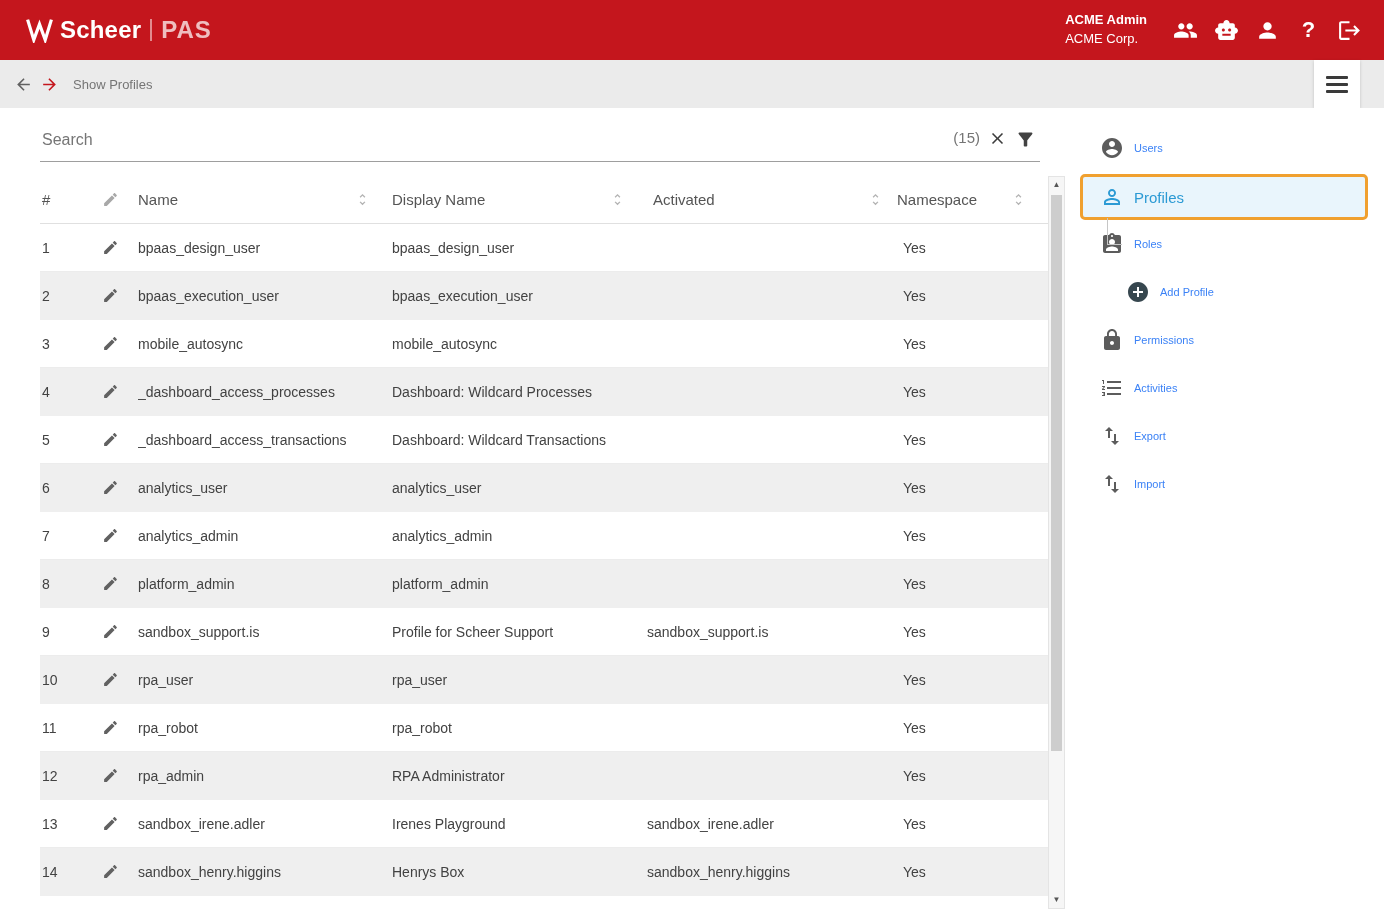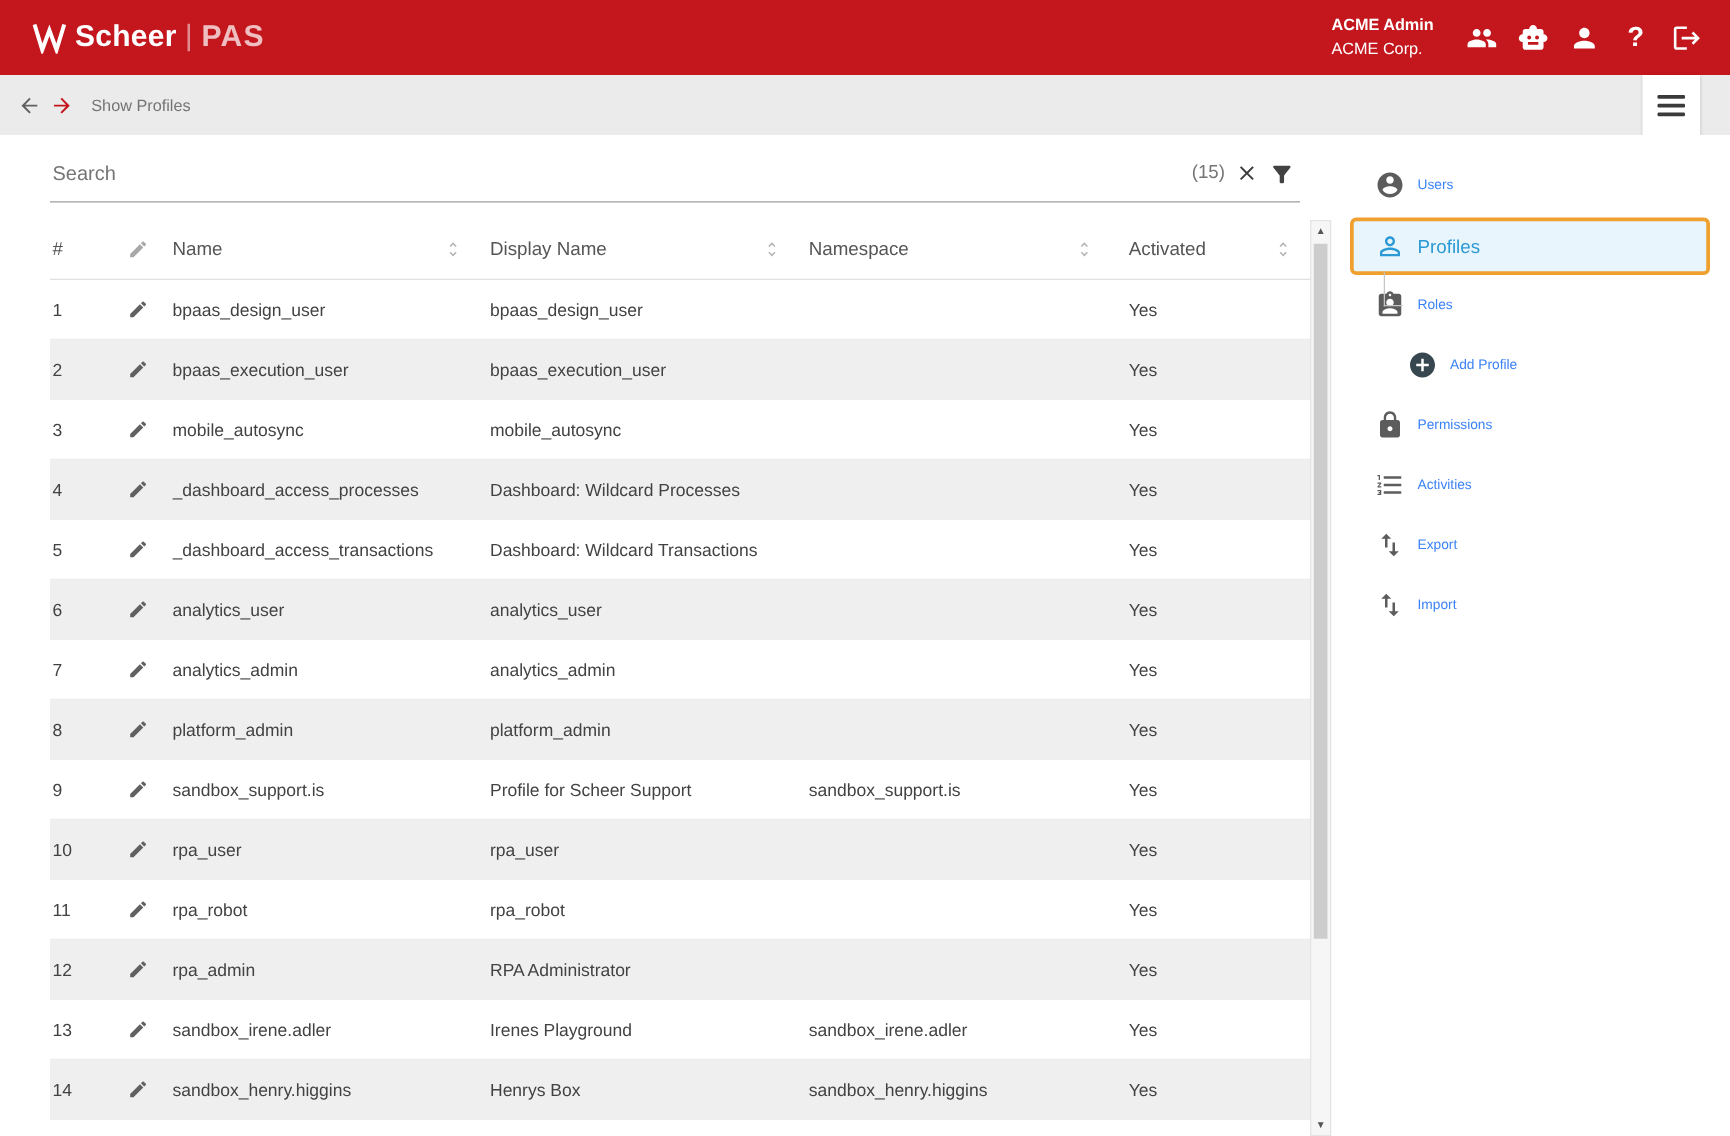--- a/index.html
+++ b/index.html
@@ -188,36 +188,36 @@
               </span>
           </div>
           <div class="th c4">
             <span>Display Name</span>
             <span class="sort">
                 <svg viewBox="0 0 24 24">
                   <path d="M12 5.83L15.17 9l1.41-1.41L12 3 7.41 7.59 8.83 9 12 5.83zm0 12.34L8.83 15l-1.41 1.41L12 21l4.59-4.59L15.17 15 12 18.17z"></path>
                 </svg>
               </span>
           </div>
+          <div class="th c6">
+            <span>Activated</span>
+            <span class="sort">
+                <svg viewBox="0 0 24 24">
+                  <path d="M12 5.83L15.17 9l1.41-1.41L12 3 7.41 7.59 8.83 9 12 5.83zm0 12.34L8.83 15l-1.41 1.41L12 21l4.59-4.59L15.17 15 12 18.17z"></path>
+                </svg>
+              </span>
+          </div>
           <div class="th c5">
             <span>Namespace</span>
             <span class="sort">
                 <svg viewBox="0 0 24 24">
                   <path d="M12 5.83L15.17 9l1.41-1.41L12 3 7.41 7.59 8.83 9 12 5.83zm0 12.34L8.83 15l-1.41 1.41L12 21l4.59-4.59L15.17 15 12 18.17z"></path>
                 </svg>
               </span>
           </div>
-          <div class="th c6">
-            <span>Activated</span>
-            <span class="sort">
-                <svg viewBox="0 0 24 24">
-                  <path d="M12 5.83L15.17 9l1.41-1.41L12 3 7.41 7.59 8.83 9 12 5.83zm0 12.34L8.83 15l-1.41 1.41L12 21l4.59-4.59L15.17 15 12 18.17z"></path>
-                </svg>
-              </span>
-          </div>
         </div>
       </div>
       <div class="tbody">
   <div class="trow">
     <div class="cell c1">1</div>
     <div class="c2">
       <svg class="pencil" viewBox="0 0 24 24">
                 <path d="M3 17.25V21h3.75L17.81 9.94l-3.75-3.75L3 17.25zM20.71 7.04c.39-.39.39-1.02 0-1.41l-2.34-2.34c-.39-.39-1.02-.39-1.41 0l-1.83 1.83 3.75 3.75 1.83-1.83z"></path>
               </svg>
     </div>

